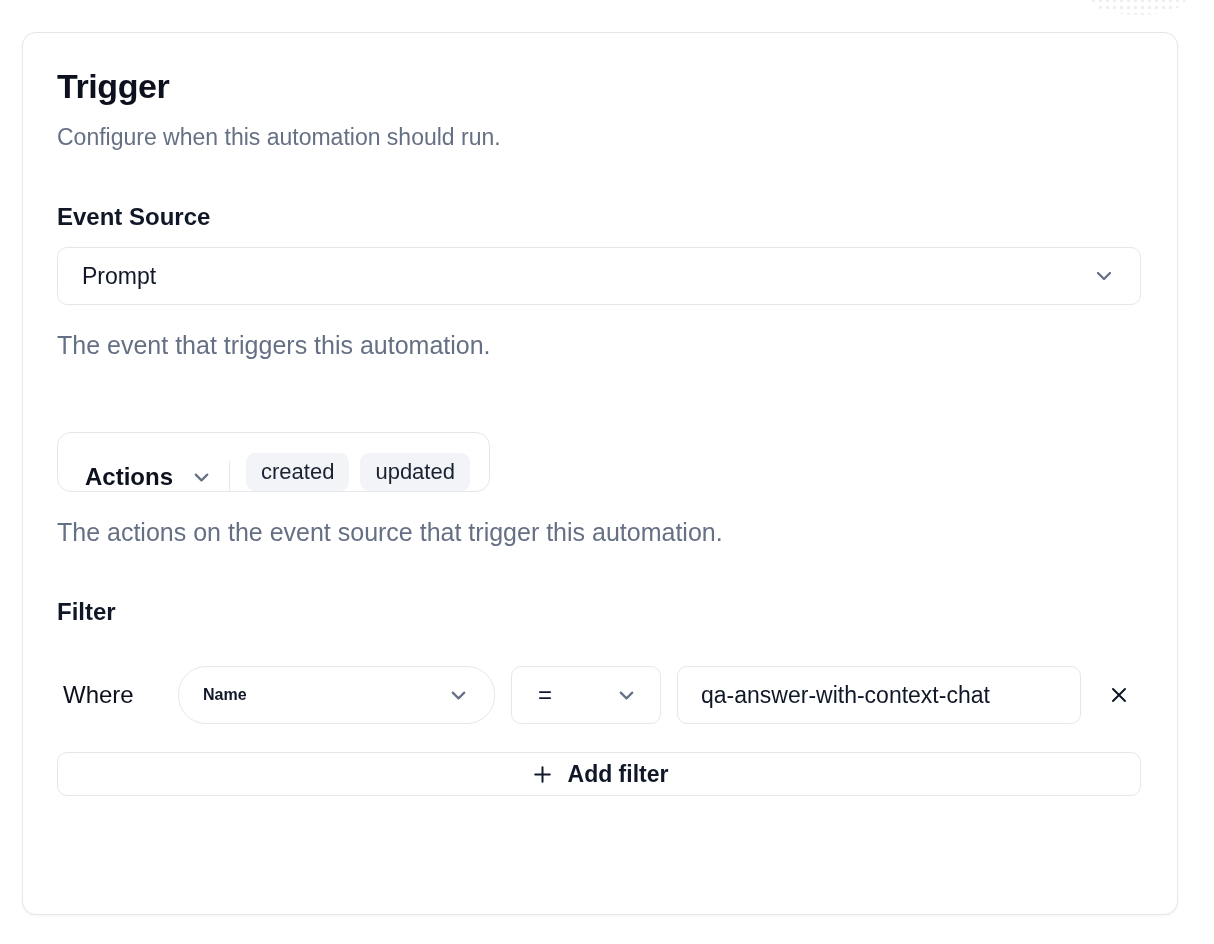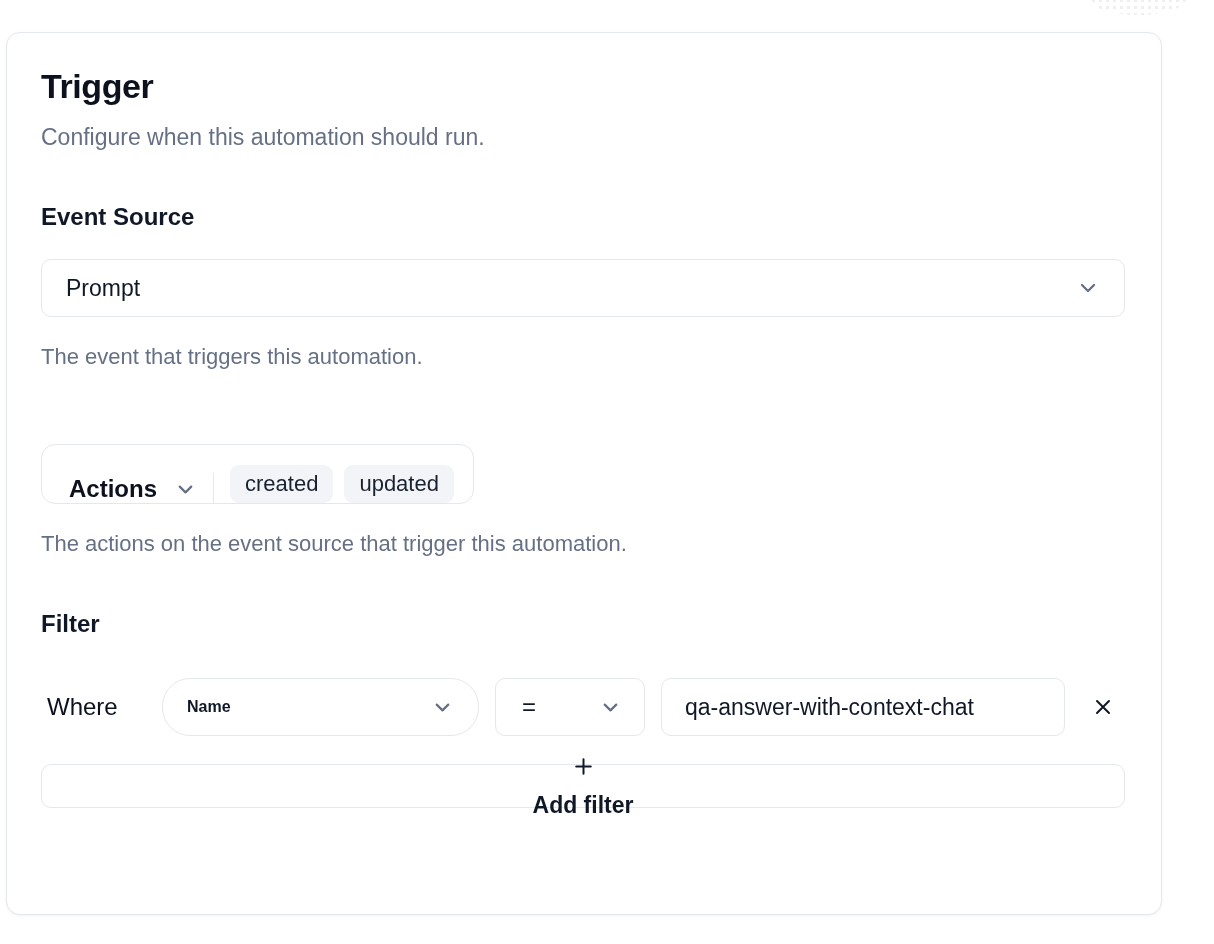--- a/index.html
+++ b/index.html
@@ -23,21 +23,21 @@
     height: 32px;
     border-radius: 50%;
     background: radial-gradient(circle, #dfe3ea 1.5px, transparent 1.7px);
     background-size: 7px 7px;
     opacity: .55;
     pointer-events: none;
   }
 
   .card {
     position: absolute;
-    left: 6px;
+    left: 22px;
     top: 32px;
     width: 1156px;
     height: 883px;
     background: #ffffff;
     border: 1px solid #e4e7ec;
     border-radius: 14px;
     box-shadow: 0 1px 3px rgba(16,24,40,.05);
     padding: 30px 36px 0 34px;
   }
 
@@ -59,38 +59,38 @@
   .section { margin-top: 50px; }
 
   .field-label {
     font-size: 24px;
     line-height: 29px;
     font-weight: 600;
     color: #101828;
   }
 
   .select-box {
-    margin-top: 28px;
+    margin-top: 16px;
     height: 58px;
     width: 100%;
     border: 1px solid #e4e7ec;
     border-radius: 10px;
     background: #fff;
     display: flex;
     align-items: center;
     justify-content: space-between;
     padding: 0 24px;
     font-size: 23px;
     color: #101828;
     cursor: pointer;
   }
 
   .help-text {
     margin-top: 25px;
-    font-size: 22px;
+    font-size: 25px;
     line-height: 30px;
     color: #667085;
   }
 
   .action-control {
     margin-top: 22px;
     display: inline-flex;
     align-items: flex-end;
     height: 60px;
     border: 1px solid #e4e7ec;
@@ -173,21 +173,20 @@
     background: #fff;
     display: flex;
     align-items: center;
     justify-content: center;
     gap: 13px;
     font-family: "Liberation Sans", "DejaVu Sans", sans-serif;
     font-size: 23px;
     font-weight: 600;
     color: #101828;
     cursor: pointer;
-    flex-direction: column;
   }
 
   .icon { display: inline-flex; align-items: center; justify-content: center; }
 </style>
 </head>
 <body>
 
 <div class="top-right-artifact"></div>
 
 <div class="card">

